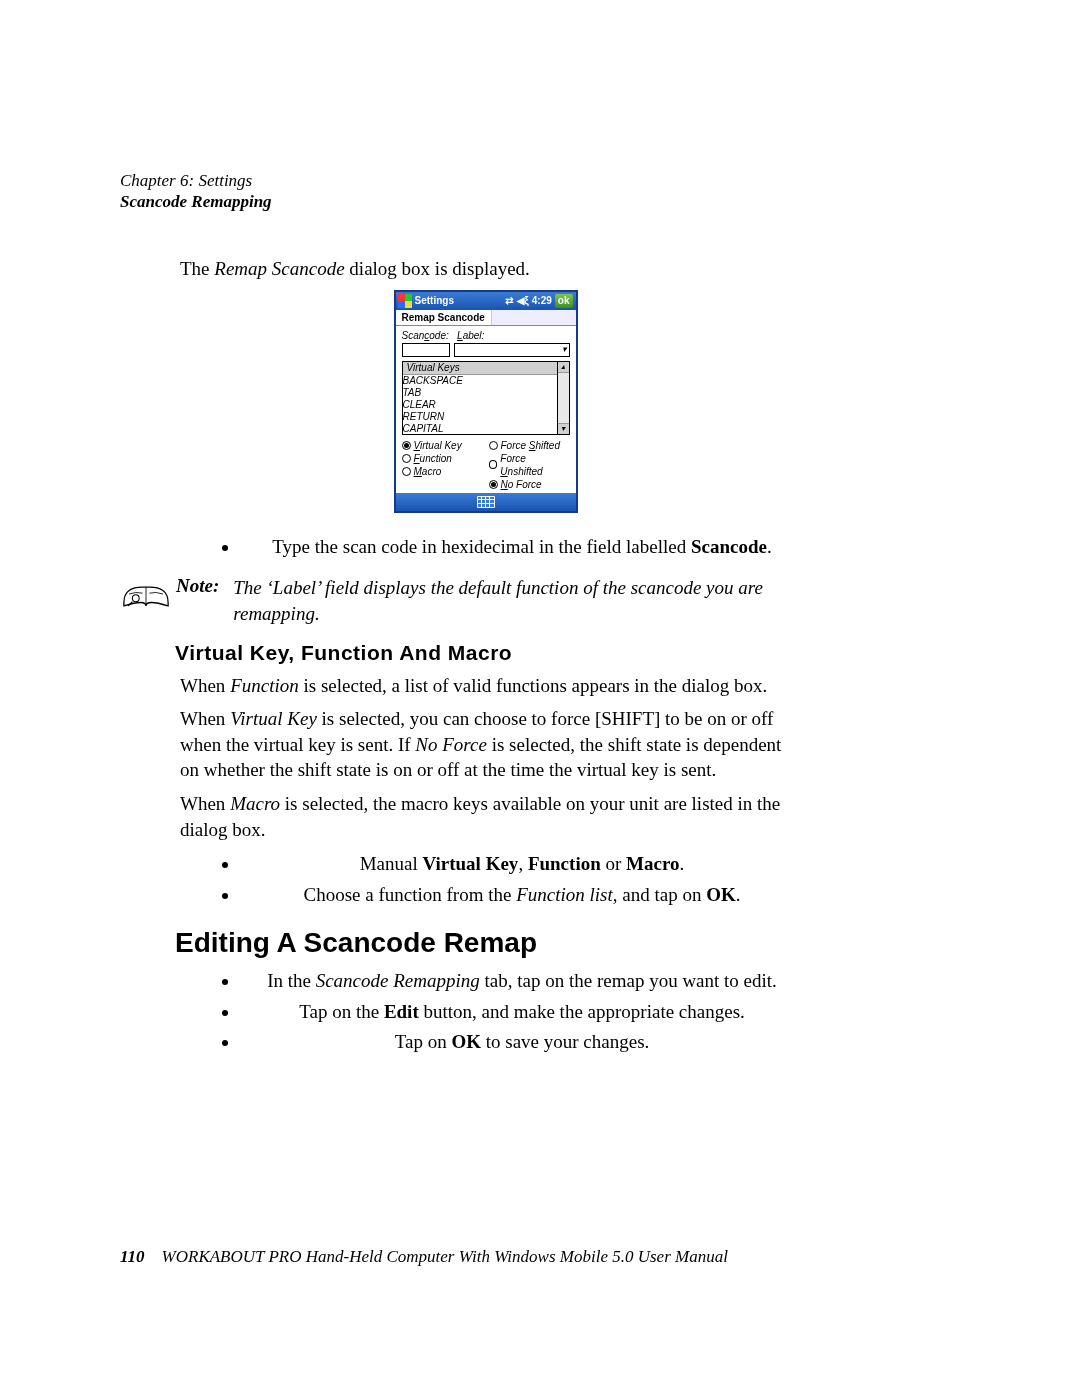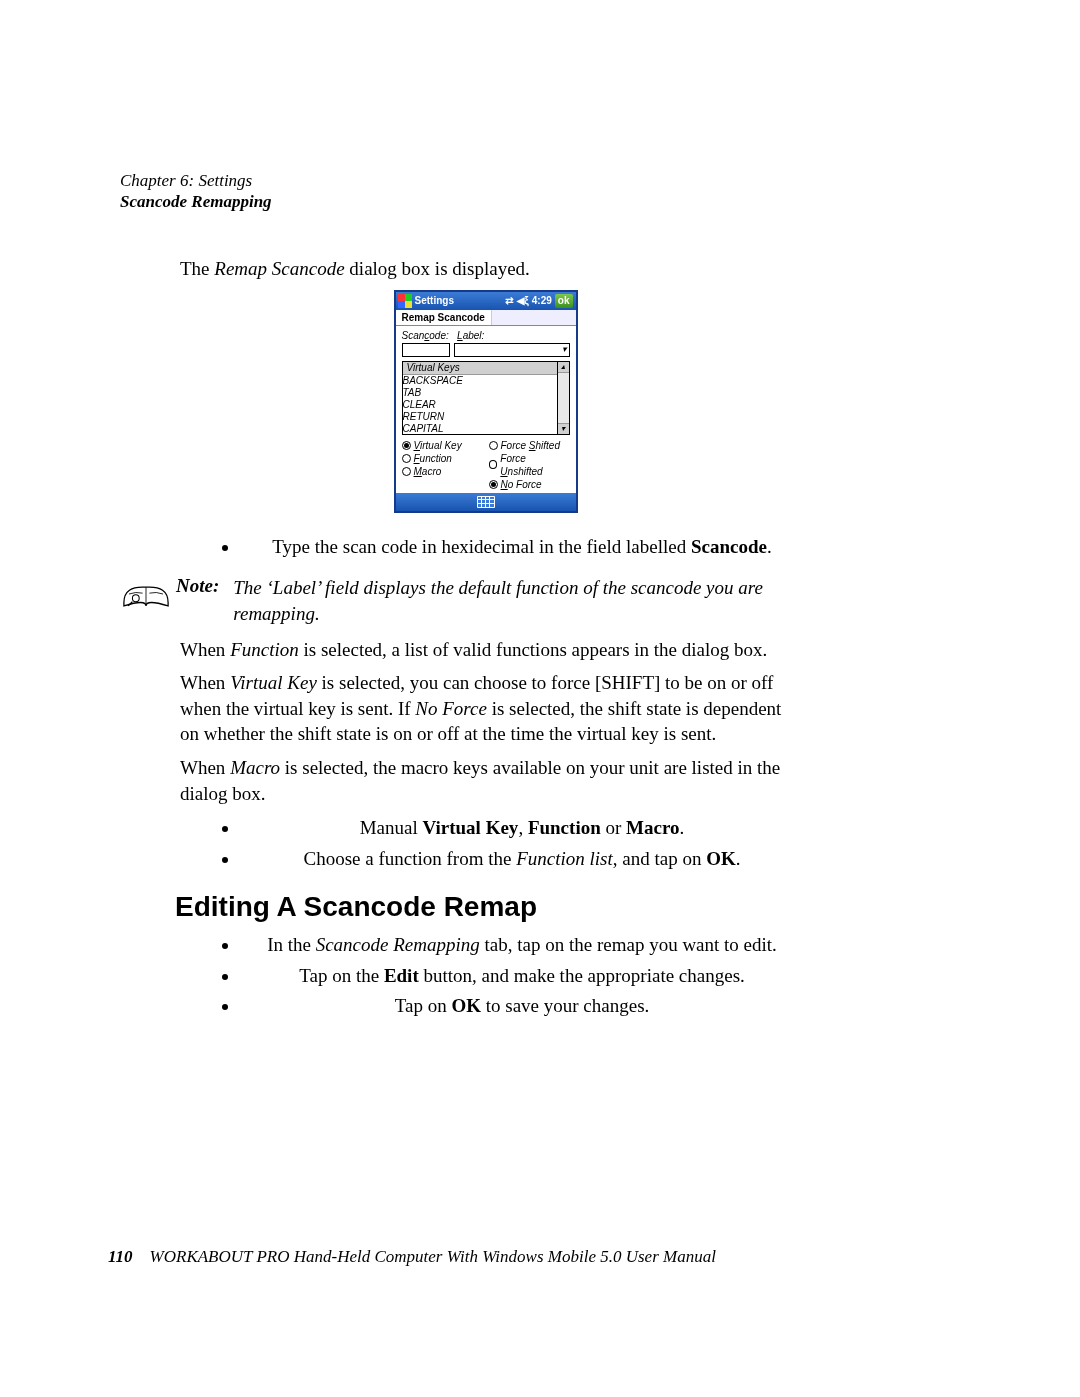--- a/index.html
+++ b/index.html
@@ -86,21 +86,21 @@
     white-space: nowrap;
   }
   .note-text {
     font-style: italic;
     font-size: 19px;
     line-height: 1.35;
   }
   .footer {
     position: absolute;
     bottom: 130px;
-    left: 108px;
+    left: 120px;
     font-style: italic;
     font-size: 17px;
   }
   .footer .page-num { font-weight: bold; }
 
   
   .wm-dialog {
     width: 184px;
     margin: 6px auto 20px auto;
     border: 2px solid #163a8a;
@@ -327,20 +327,21 @@
         <path d="M34 19 Q42 17 50 20" stroke="#000" stroke-width="1" fill="none"></path>
         <circle cx="18" cy="25" r="4" fill="none" stroke="#000" stroke-width="1.2"></circle>
         <line x1="14" y1="29" x2="9" y2="34" stroke="#000" stroke-width="1.5"></line>
       </svg>
     </div>
     <div class="note-label">Note:</div>
     <div class="note-text">The ‘Label’ field displays the default function of the scancode you are remapping.</div>
   </div>
 
   <div class="body-indent">
+    <div class="sub-heading">Virtual Key, Function And Macro</div>
     <div class="para">
       <span>When </span><i>Function</i><span> is selected, a list of valid functions appears in the dialog box.</span>
     </div>
     <div class="para">
       <span>When </span><i>Virtual Key</i><span> is selected, you can choose to force [SHIFT] to be on or off when the virtual key is sent. If </span><i>No Force</i><span> is selected, the shift state is dependent on whether the shift state is on or off at the time the virtual key is sent.</span>
     </div>
     <div class="para">
       <span>When </span><i>Macro</i><span> is selected, the macro keys available on your unit are listed in the dialog box.</span>
     </div>
     <ul class="bullet-list" style="margin-left:35px">

